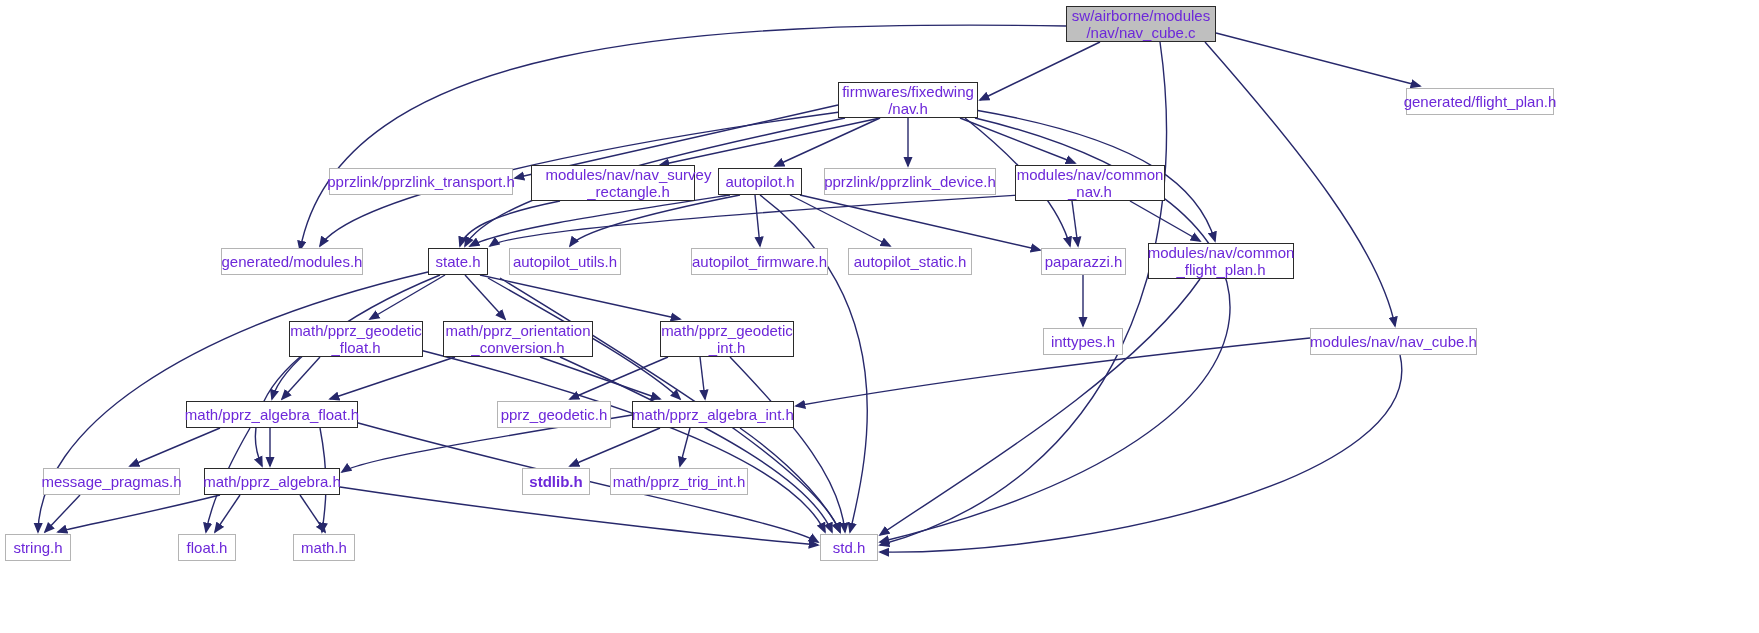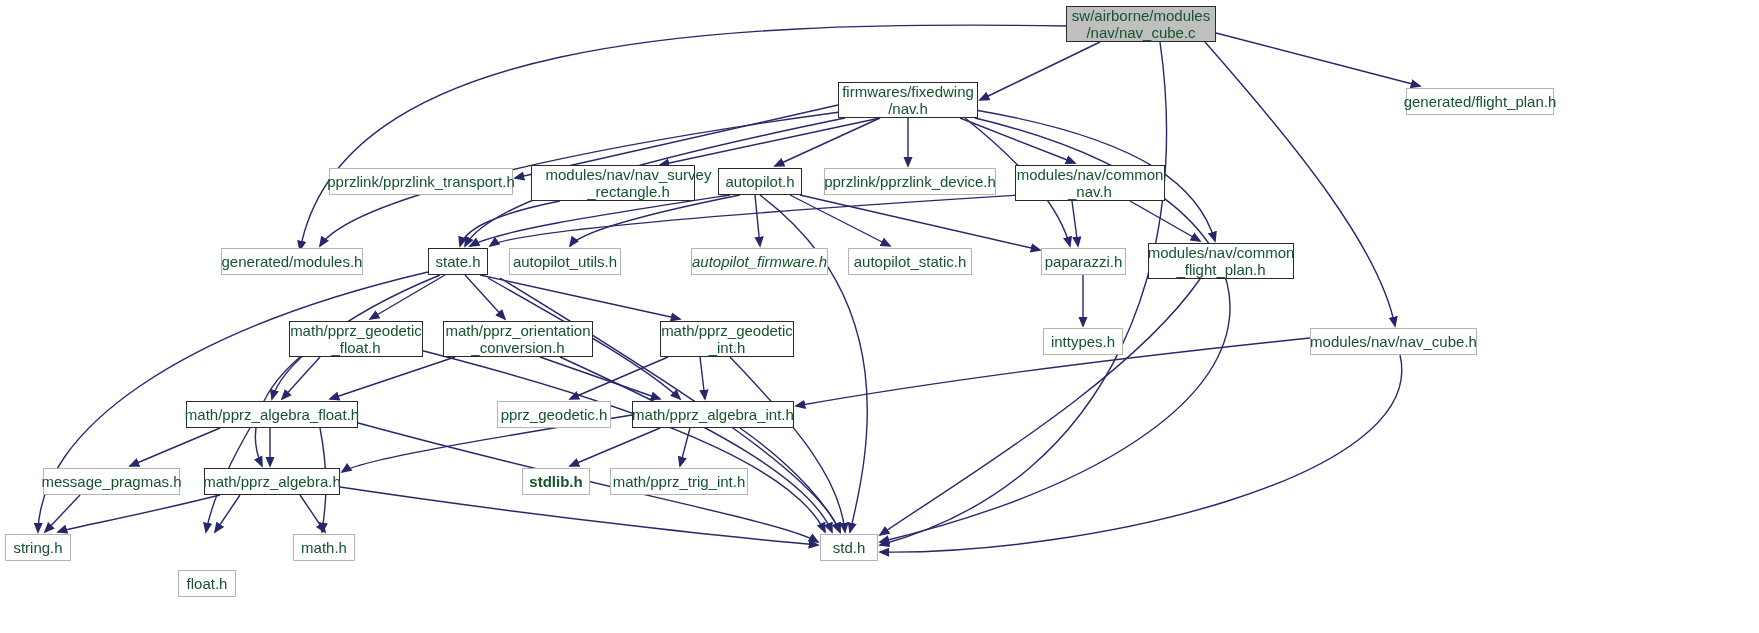--- a/index.html
+++ b/index.html
@@ -22,21 +22,21 @@
     height: 633px;
   }
   .node {
     position: absolute;
     display: flex;
     align-items: center;
     justify-content: center;
     text-align: center;
     font-size: 15px;
     line-height: 17px;
-    color: #14532d;
+    color: #6d28d9;
     background: #ffffff;
     border: 1px solid #b4b4b4;
     white-space: pre-line;
     padding: 0 5px;
     z-index: 2;
   }
   .node.strong { border: 1.6px solid #2a2a2a; }
   .node.root {
     background: #bfbfbf;
     border: 1.6px solid #2a2a2a;
@@ -123,38 +123,38 @@
       <div class="node" style="left: 329px; top: 168px; width: 184px; height: 27px;">pprzlink/pprzlink_transport.h</div>
       <div class="node strong" style="left: 531px; top: 165px; width: 164px; height: 36px; padding-left: 36px;">modules/nav/nav_survey
 _rectangle.h</div>
       <div class="node strong" style="left: 718px; top: 168px; width: 84px; height: 27px;">autopilot.h</div>
       <div class="node" style="left: 824px; top: 168px; width: 172px; height: 27px;">pprzlink/pprzlink_device.h</div>
       <div class="node strong" style="left: 1015px; top: 165px; width: 150px; height: 36px;">modules/nav/common
 _nav.h</div>
       <div class="node" style="left: 221px; top: 248px; width: 142px; height: 27px;">generated/modules.h</div>
       <div class="node strong" style="left: 428px; top: 248px; width: 60px; height: 27px;">state.h</div>
       <div class="node" style="left: 509px; top: 248px; width: 112px; height: 27px;">autopilot_utils.h</div>
-      <div class="node" style="left: 691px; top: 248px; width: 137px; height: 27px; font-style: italic;">autopilot_firmware.h</div>
+      <div class="node" style="left: 691px; top: 248px; width: 137px; height: 27px;">autopilot_firmware.h</div>
       <div class="node" style="left: 848px; top: 248px; width: 124px; height: 27px;">autopilot_static.h</div>
       <div class="node" style="left: 1041px; top: 248px; width: 85px; height: 27px;">paparazzi.h</div>
       <div class="node strong" style="left: 1148px; top: 243px; width: 146px; height: 36px;">modules/nav/common
 _flight_plan.h</div>
       <div class="node strong" style="left: 289px; top: 321px; width: 134px; height: 36px;">math/pprz_geodetic
 _float.h</div>
       <div class="node strong" style="left: 443px; top: 321px; width: 150px; height: 36px;">math/pprz_orientation
 _conversion.h</div>
       <div class="node strong" style="left: 660px; top: 321px; width: 134px; height: 36px;">math/pprz_geodetic
 _int.h</div>
       <div class="node" style="left: 1043px; top: 328px; width: 80px; height: 27px;">inttypes.h</div>
       <div class="node" style="left: 1310px; top: 328px; width: 167px; height: 27px;">modules/nav/nav_cube.h</div>
       <div class="node strong" style="left: 186px; top: 401px; width: 172px; height: 27px;">math/pprz_algebra_float.h</div>
       <div class="node" style="left: 497px; top: 401px; width: 114px; height: 27px;">pprz_geodetic.h</div>
       <div class="node strong" style="left: 632px; top: 401px; width: 162px; height: 27px;">math/pprz_algebra_int.h</div>
       <div class="node" style="left: 43px; top: 468px; width: 137px; height: 27px;">message_pragmas.h</div>
       <div class="node strong" style="left: 204px; top: 468px; width: 136px; height: 27px;">math/pprz_algebra.h</div>
       <div class="node" style="left: 522px; top: 468px; width: 68px; height: 27px; font-weight: bold;">stdlib.h</div>
       <div class="node" style="left: 610px; top: 468px; width: 138px; height: 27px;">math/pprz_trig_int.h</div>
       <div class="node" style="left: 5px; top: 534px; width: 66px; height: 27px;">string.h</div>
-      <div class="node" style="left: 178px; top: 534px; width: 58px; height: 27px; margin-top: 36px;">float.h</div>
+      <div class="node" style="left: 178px; top: 534px; width: 58px; height: 27px;">float.h</div>
       <div class="node" style="left: 293px; top: 534px; width: 62px; height: 27px;">math.h</div>
       <div class="node" style="left: 820px; top: 534px; width: 58px; height: 27px;">std.h</div>
     </div>
 </div>
 
 </body></html>

